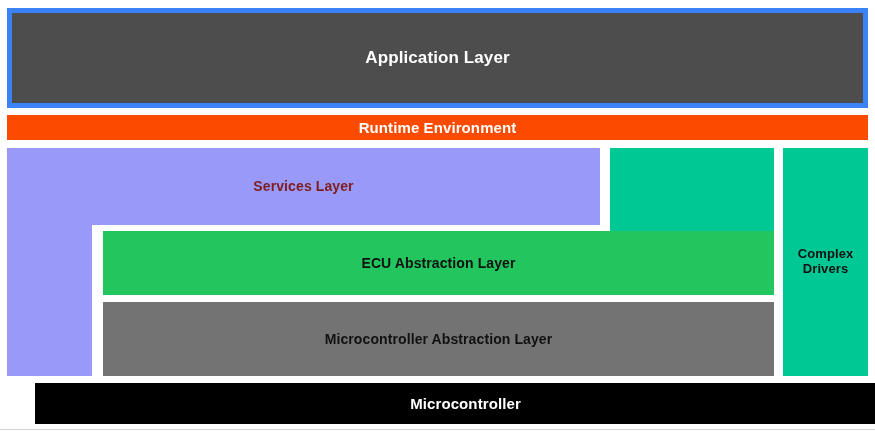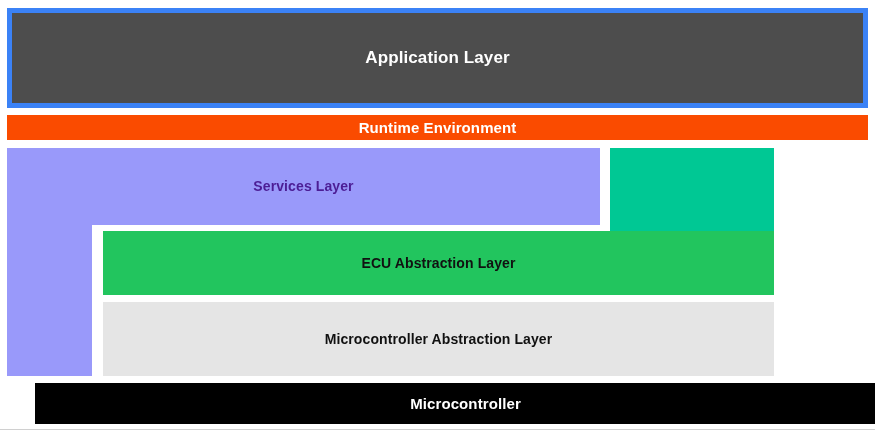--- a/index.html
+++ b/index.html
@@ -66,21 +66,21 @@
     height: 228px;
     background: #9999fa;
   }
   
   .services-arm {
     left: 7px;
     top: 148px;
     width: 593px;
     height: 77px;
     background: #9999fa;
-    color: #4c1d95;
+    color: #7f1d1d;
     font-size: 14px;
   }
 
   
   .ecu-col {
     left: 610px;
     top: 148px;
     width: 164px;
     height: 147px;
     background: #00c894;
@@ -94,21 +94,21 @@
     color: #111111;
     font-size: 14px;
   }
 
   
   .mcal-layer {
     left: 103px;
     top: 302px;
     width: 671px;
     height: 74px;
-    background: #e5e5e5;
+    background: #737373;
     color: #111111;
     font-size: 14px;
     align-items: center;
   }
 
   
   .complex-drivers {
     left: 783px;
     top: 148px;
     width: 85px;
@@ -164,20 +164,24 @@
 
   <div class="block ecu-col"></div>
   <div class="block ecu-bar">
     <span>ECU Abstraction Layer</span>
   </div>
 
   <div class="block mcal-layer">
     <span>Microcontroller Abstraction Layer</span>
   </div>
 
+  <div class="block complex-drivers">
+    <span class="cd-line">Complex</span>
+    <span class="cd-line">Drivers</span>
+  </div>
 
   <div class="block mcu-layer">
     <span>Microcontroller</span>
   </div>
 
   <div class="frame-baseline"></div>
 
 </div>
 
 </body></html>

